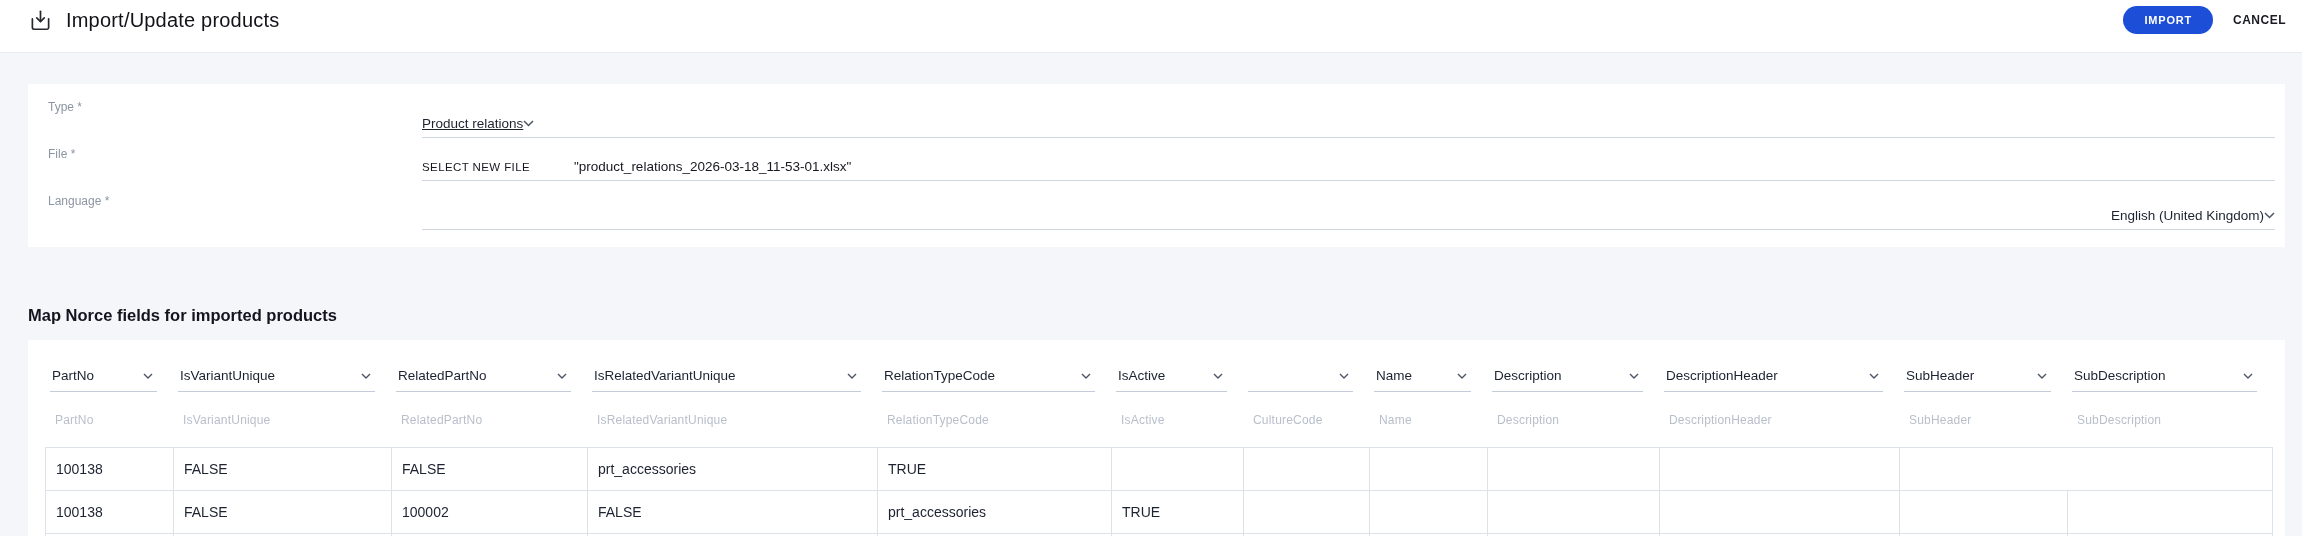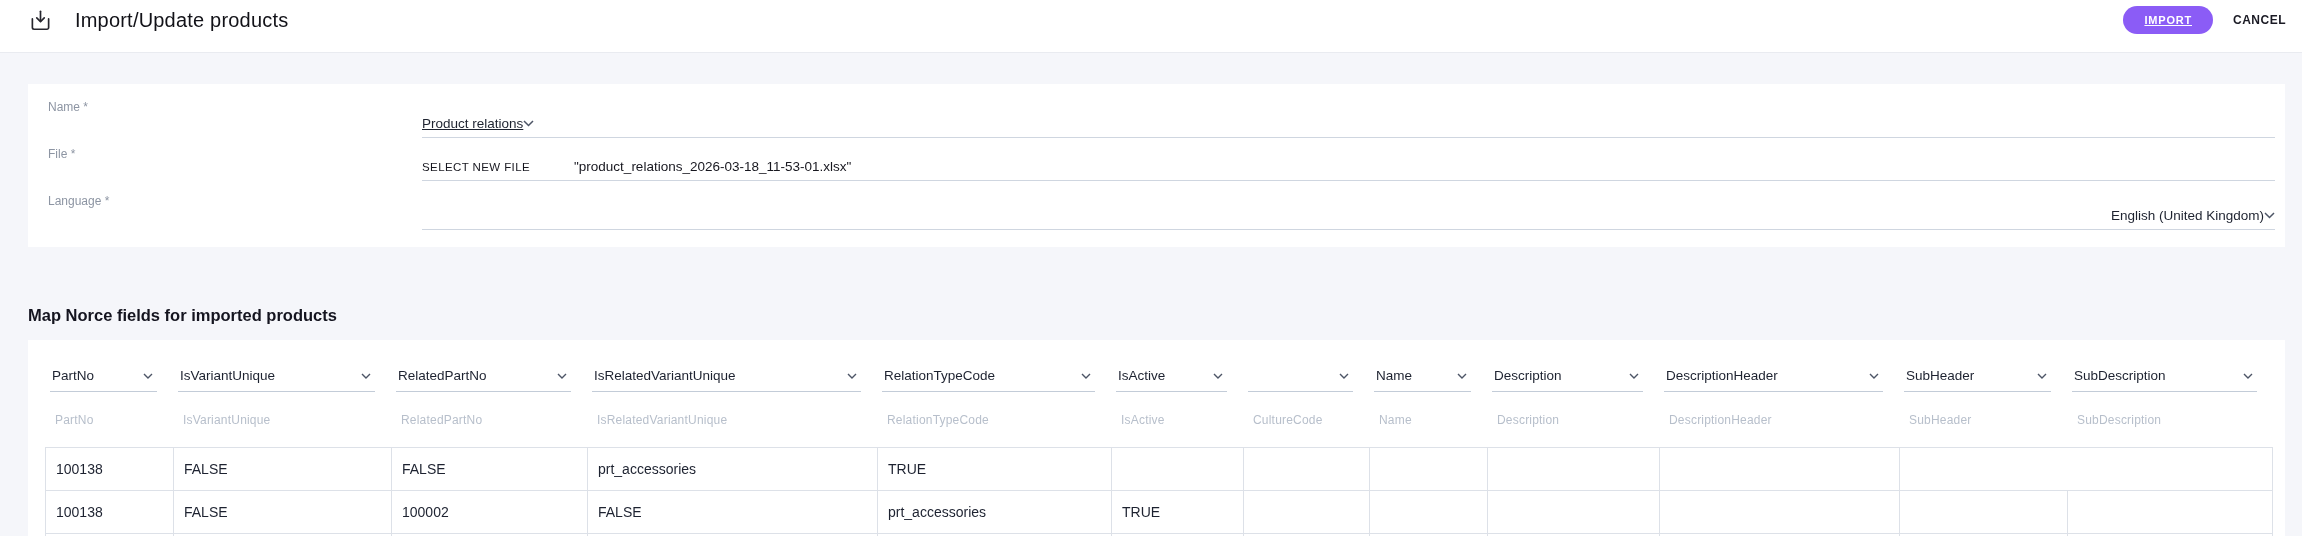--- a/index.html
+++ b/index.html
@@ -9,21 +9,21 @@
     font-family:"Liberation Sans", sans-serif; color:#1e2330;
     --cols: 128px 218px 196px 290px 234px 132px 126px 118px 172px 240px 168px minmax(160px,1fr);
     --border:#dde1e8;
   }
   
   .topbar {
     position:absolute; top:0; left:0; right:0; height:53px; background:#fff;
     border-bottom:1px solid #e9ebf0; display:flex; align-items:center;
     padding:0 12px 12px 28px;
   }
-  .title-group { display:flex; align-items:center; gap:22px; }
+  .title-group { display:flex; align-items:center; gap:13px; }
   .page-title { font-size:20px; font-weight:500; color:#121218; letter-spacing:.2px; }
   .topbar-actions { margin-left:auto; display:flex; align-items:center; gap:16px; }
   .import-btn {
     border:none; cursor:pointer; background:#E04ED6; color:#fff;
     font-family:inherit; font-size:11px; font-weight:bold; letter-spacing:.8px;
     padding:8px 21px; border-radius:15px;
   }
   .cancel-btn {
     border:none; background:none; cursor:pointer; font-family:inherit;
     font-size:12px; font-weight:600; letter-spacing:.5px; color:#1a1a24; padding:6px 4px;
@@ -75,27 +75,27 @@
     <span class="chev">
       <svg width="25" height="25" viewBox="0 0 24 24" fill="none" stroke="#26262e" stroke-width="1.6" stroke-linecap="round" stroke-linejoin="round">
         <path d="M4.2 10.5 v8.3 a1.6 1.6 0 0 0 1.6 1.6 h12.4 a1.6 1.6 0 0 0 1.6 -1.6 v-8.3"></path>
         <path d="M12 3.2 v9.6"></path>
         <path d="M8.4 9.4 L12 13 l3.6 -3.6"></path>
       </svg>
     </span>
     <h1 class="page-title">Import/Update products</h1>
   </div>
   <div class="topbar-actions">
-    <button class="import-btn" style="background: #8b5cf6; text-decoration: underline;">IMPORT</button>
+    <button class="import-btn" style="background: #1d4ed8;">IMPORT</button>
     <button class="cancel-btn">CANCEL</button>
   </div>
 </header>
 
 <section class="card card-form">
-  <span class="flabel lbl-type">Name *</span>
+  <span class="flabel lbl-type">Type *</span>
   <div class="field field-type">
     <span>Product relations</span>
     <span class="chev">
       <svg width="11" height="7" viewBox="0 0 11 7" fill="none" stroke="#4d5566" stroke-width="1.5">
           <polyline points="1,1 5.5,5.5 10,1"></polyline>
         </svg>
     </span>
   </div>
 
   <span class="flabel lbl-file">File *</span>

